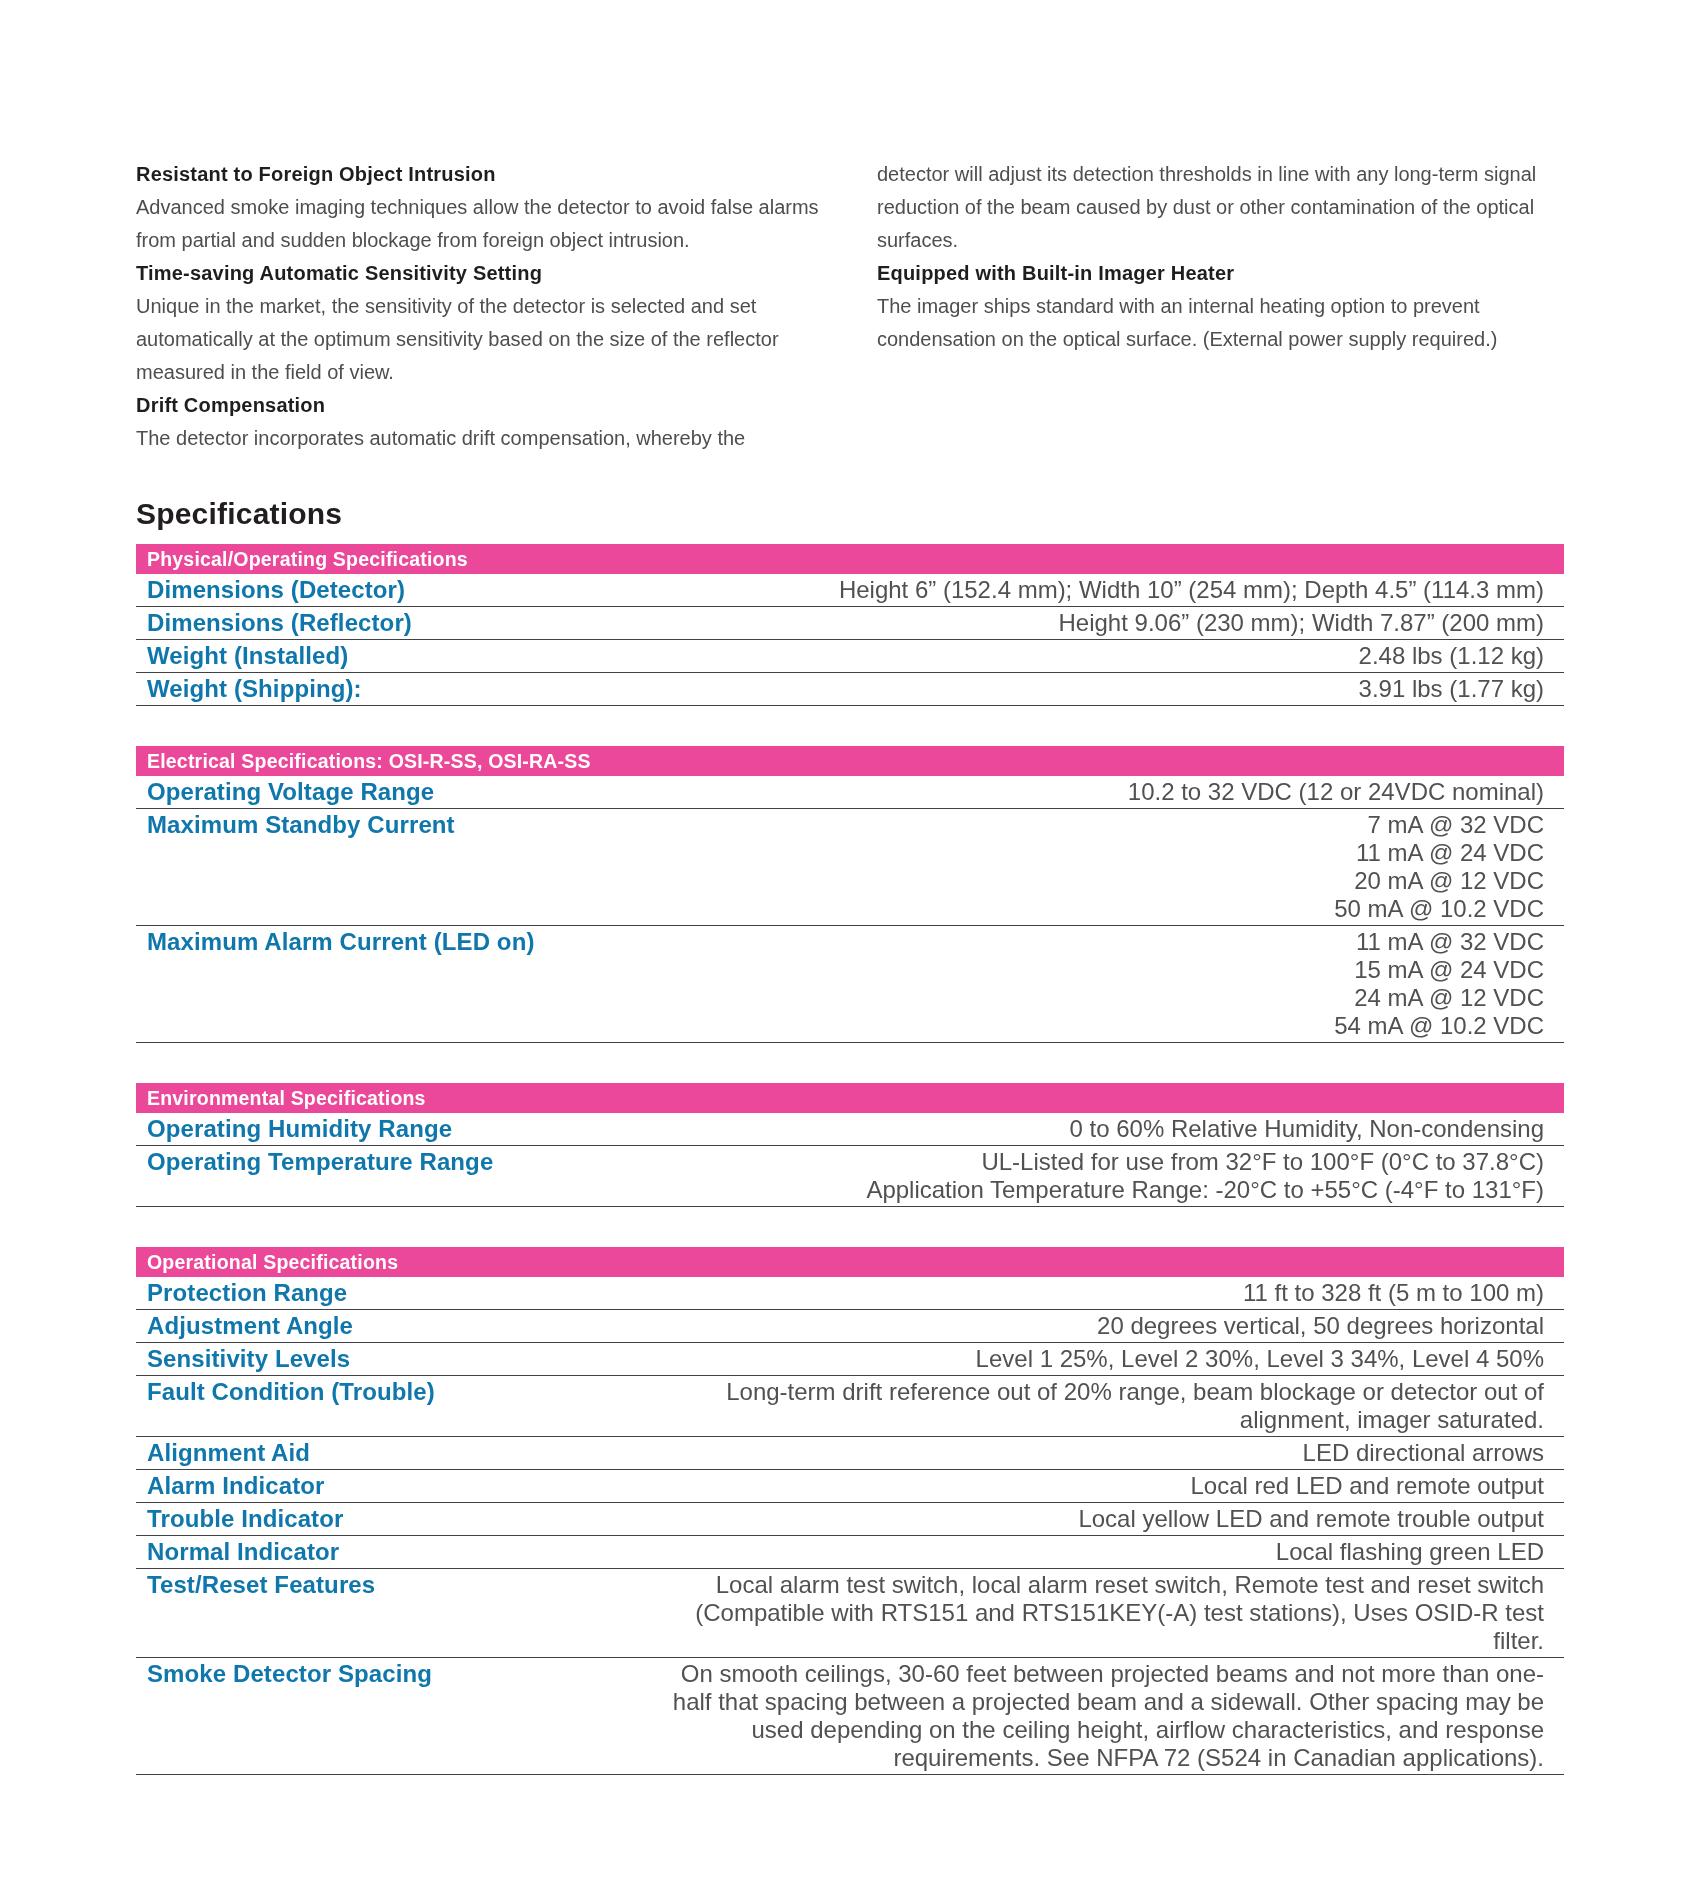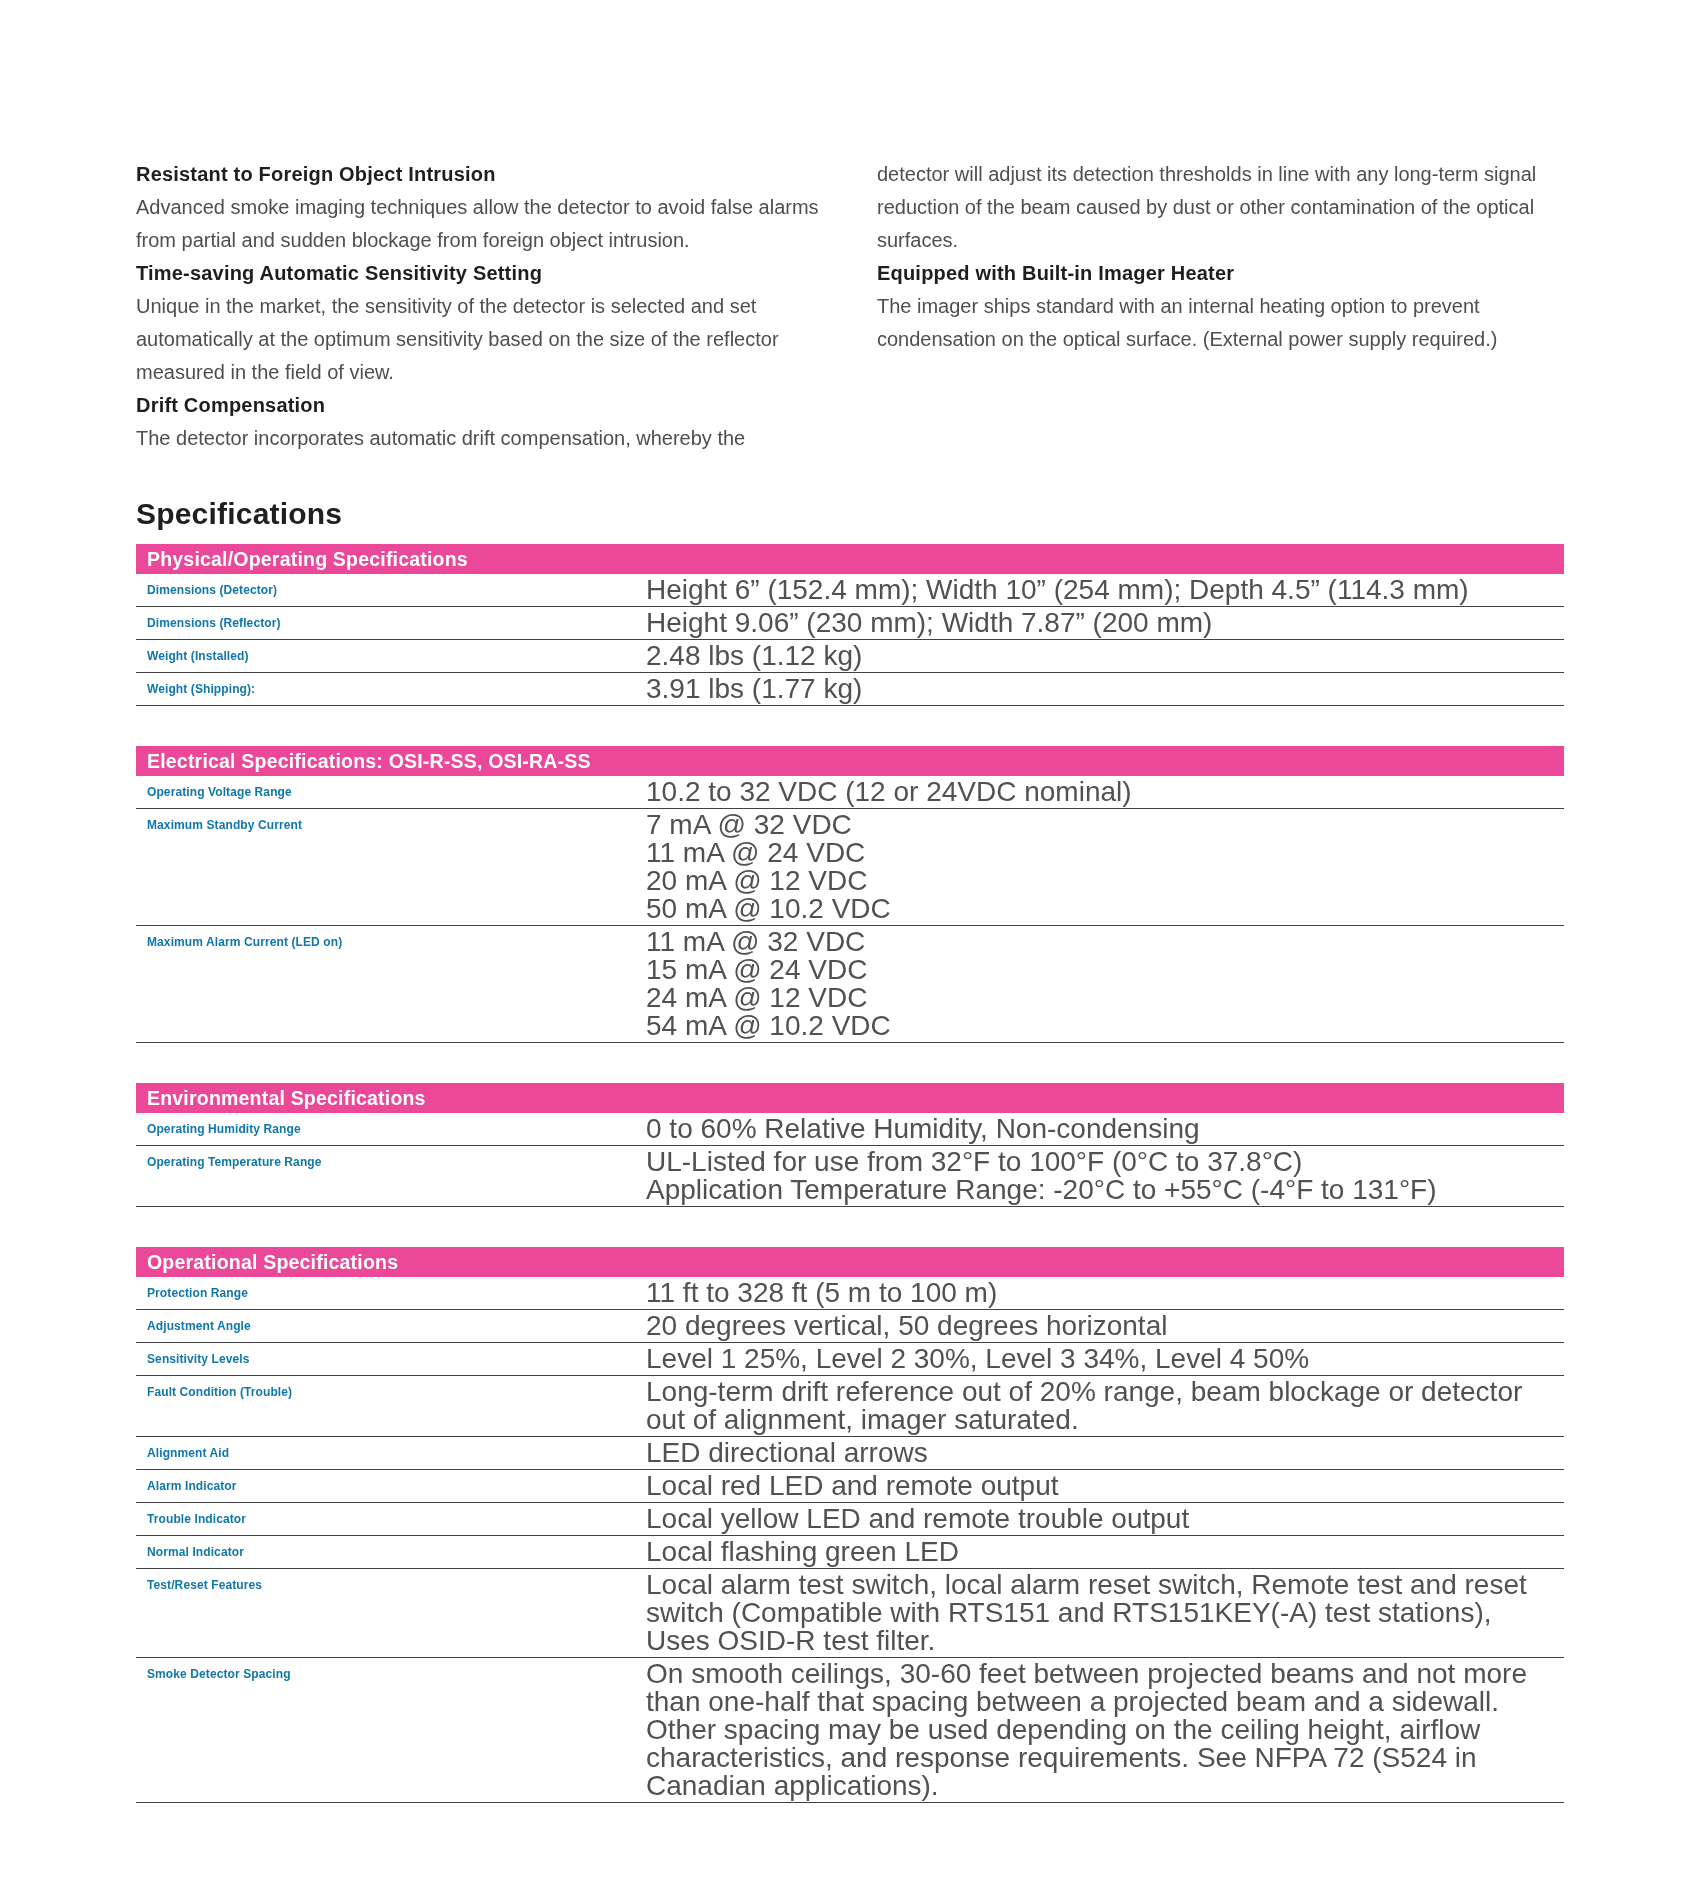--- a/index.html
+++ b/index.html
@@ -53,30 +53,31 @@
     align-items: flex-start;
     border-bottom: 1.5px solid #414143;
     padding: 2px 0 2px 0;
   }
   .row-label {
     flex: 0 0 510px;
     padding-left: 11px;
     padding-right: 14px;
     color: #0f77ab;
     font-weight: bold;
-    font-size: 12px;
+    font-size: 24px;
     line-height: 28px;
     letter-spacing: 0.1px;
   }
   .row-value {
     flex: 1 1 auto;
-    font-size: 28px;
+    font-size: 24px;
     line-height: 28px;
     color: #515153;
     padding-right: 20px;
+    text-align: right;
   }
   .value-line { min-height: 28px; }
 </style>
 </head>
 <body>
 
 <div class="page">
   <div class="intro">
     <div class="intro-col left" id="intro-left">
         <div class="intro-heading">Resistant to Foreign Object Intrusion</div>

